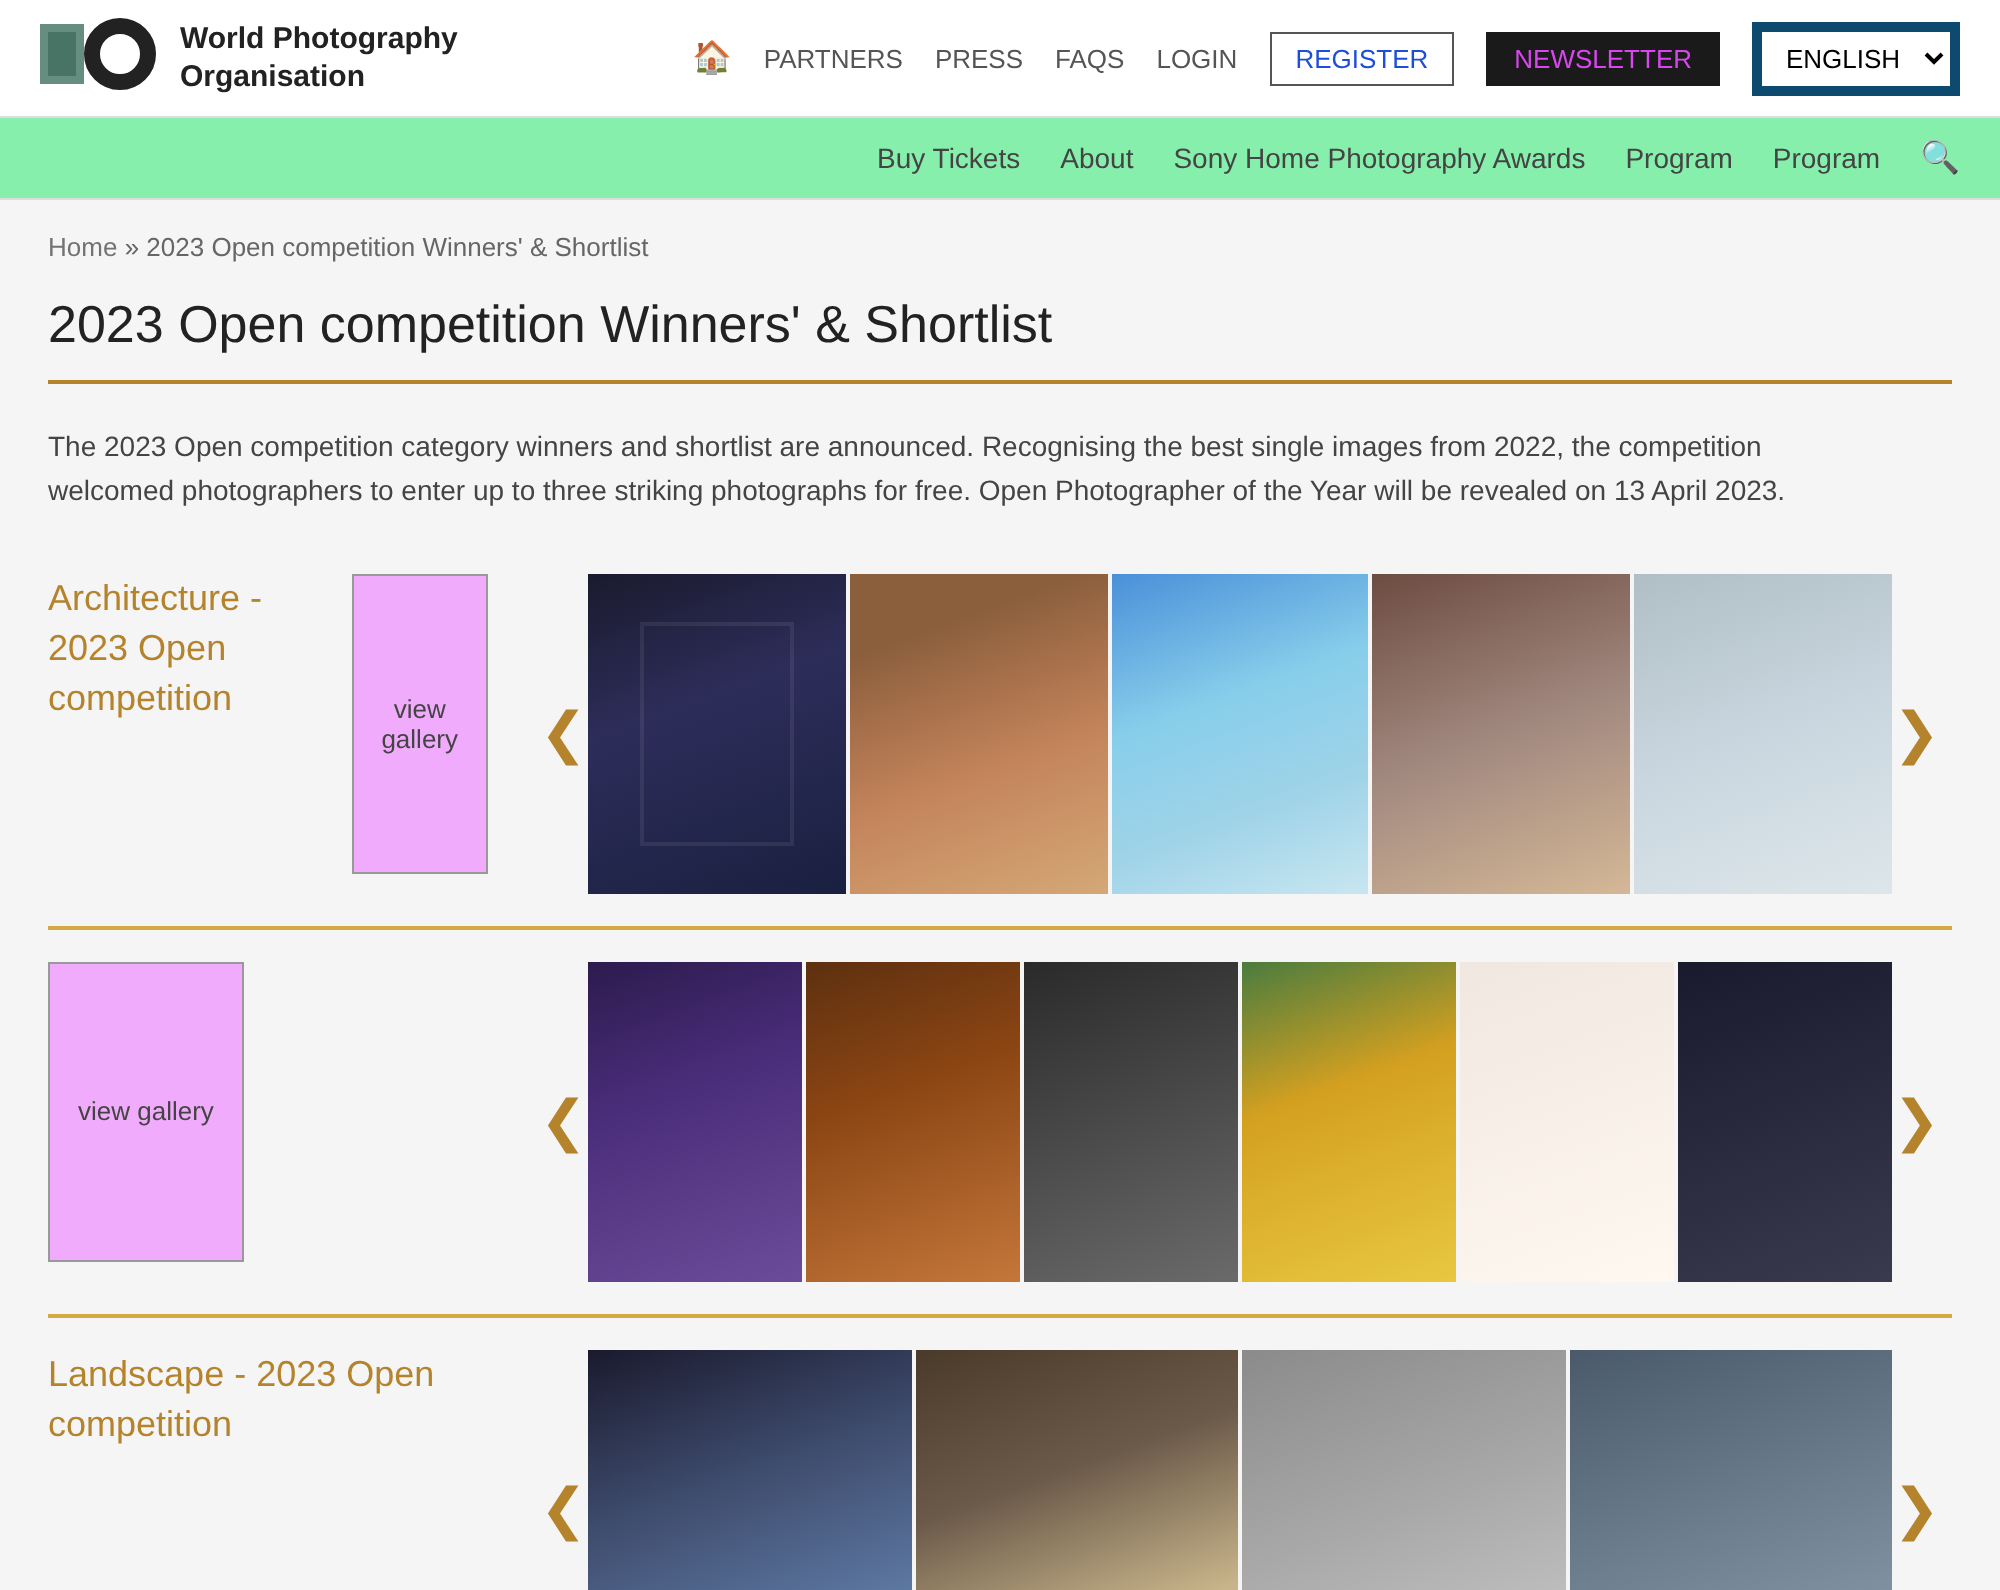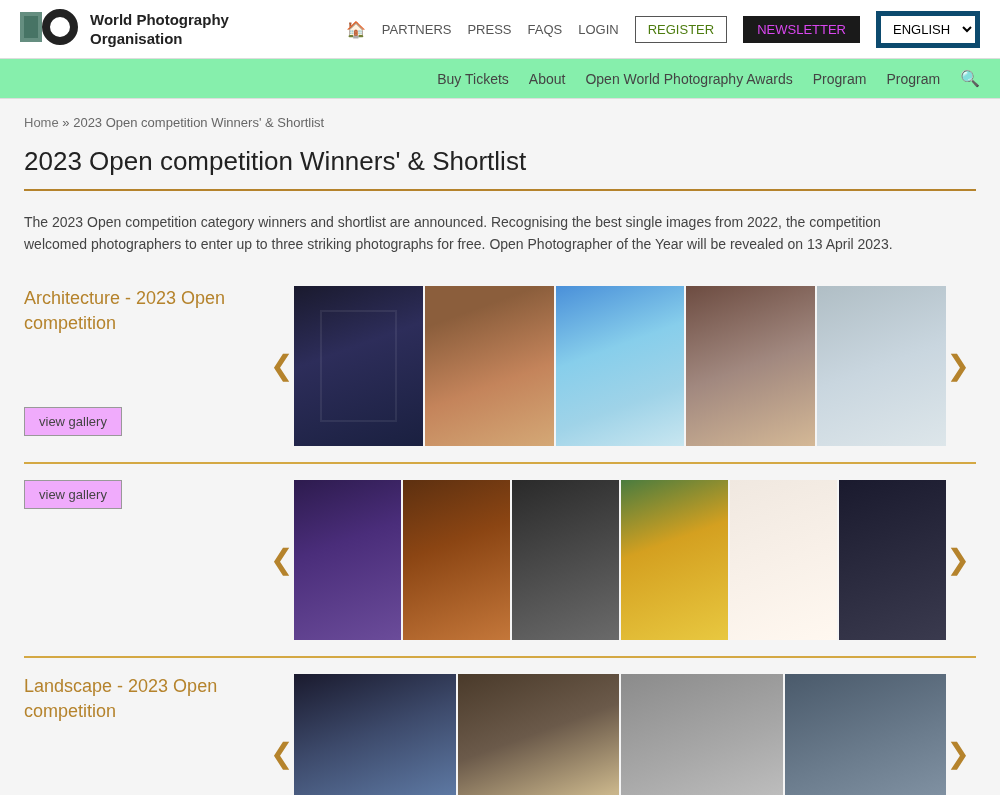--- a/index.html
+++ b/index.html
@@ -36,21 +36,21 @@
       font-size: 13px;
     }
     .home-icon {
       font-size: 16px;
       color: #555;
     }
     .btn-register {
       border: 1px solid #555;
       padding: 5px 12px;
       background: #fff;
-      color: #4d7c0f;
+      color: #1d4ed8;
       font-size: 13px;
       cursor: pointer;
     }
     .btn-newsletter {
       background: #1a1a1a;
       color: #d946ef;
       border: none;
       padding: 6px 14px;
       font-size: 13px;
       cursor: pointer;
@@ -130,21 +130,21 @@
       align-items: stretch;
       gap: 0;
       position: relative;
       margin-bottom: 0;
     }
     .gallery-label {
       width: 240px;
       flex-shrink: 0;
       padding-right: 20px;
       display: flex;
-      flex-direction: column;
+      flex-direction: row;
       justify-content: space-between;
       padding-bottom: 10px;
     }
     .gallery-label h2 {
       font-size: 18px;
       font-weight: normal;
       color: #b5832c;
       line-height: 1.4;
       margin-bottom: 16px;
     }
@@ -269,21 +269,21 @@
     <button class="btn-newsletter">NEWSLETTER</button>
     <select class="lang-select">
       <option>ENGLISH</option>
     </select>
   </div>
 </div>
 
 <div class="sec-nav">
   <a href="#">Buy Tickets</a>
   <a href="#">About</a>
-  <a href="#">Open World Photography Awards</a>
+  <a href="#">Sony Home Photography Awards</a>
   <a href="#">Program</a>
   <a href="#">Program</a>
   <button class="search-icon-btn">🔍</button>
 </div>
 
 <div class="breadcrumb">
   <a href="#">Home</a>
   <span>»</span>
   <span>2023 Open competition Winners' &amp; Shortlist</span>
 </div>

